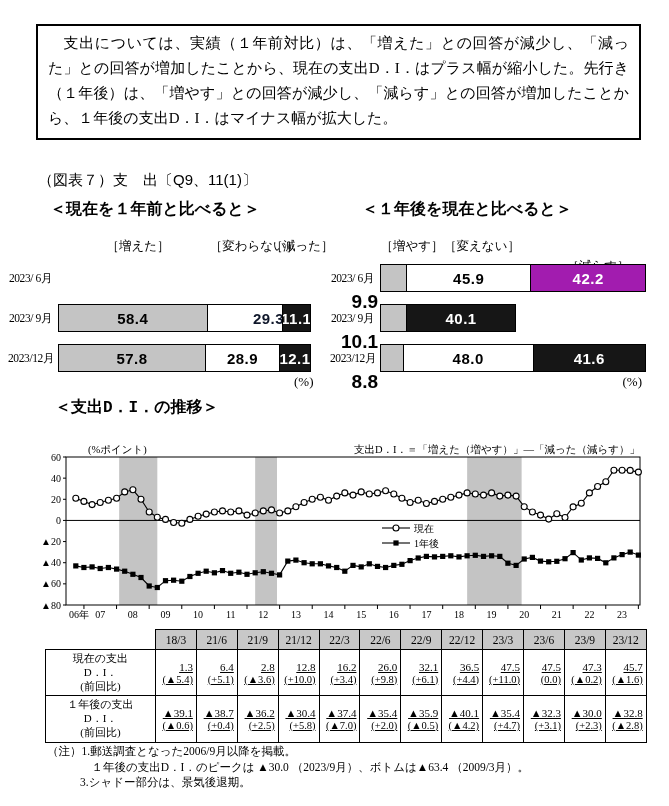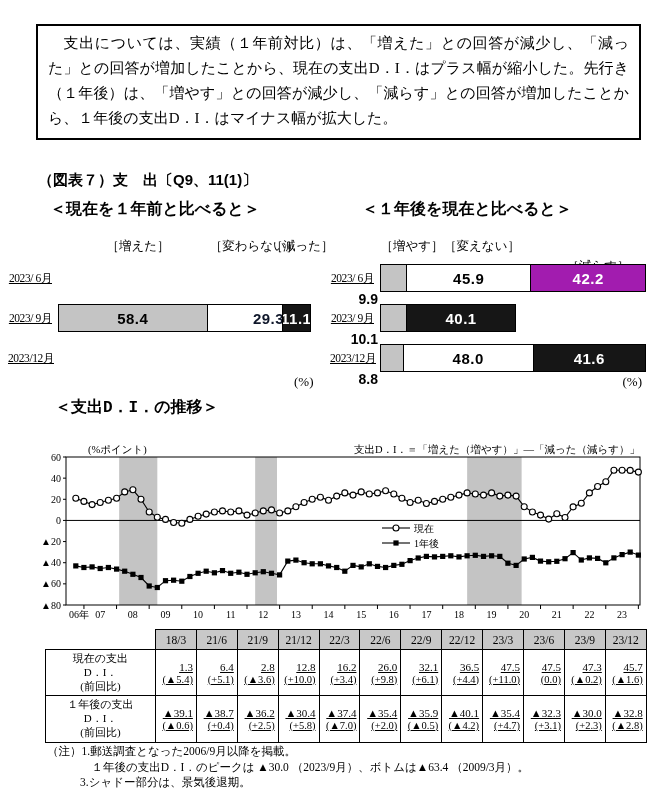--- a/index.html
+++ b/index.html
@@ -5,43 +5,43 @@
   html,body{margin:0;padding:0;background:#fff;}
   .page{position:relative;width:669px;height:806px;background:#fff;color:#000;
         font-family:"Liberation Serif",serif;overflow:hidden;}
 
   
   .intro{position:absolute;left:36px;top:24px;width:581px;border:2px solid #000;
          padding:5px 10px 7px 10px;font-size:15px;line-height:25px;text-align:justify;}
 
   
   .fig-title{position:absolute;left:38px;top:171px;font-family:"Liberation Sans",sans-serif;
-             font-weight:bold;font-size:15px;}
+             font-weight:normal;font-size:15px;}
   .sec-title{position:absolute;top:199px;font-family:"Liberation Sans",sans-serif;
              font-weight:bold;font-size:16px;}
   #left-title{left:50px;} #right-title{left:362px;}
 
   
   .bar-chart{position:absolute;top:236px;height:156px;}
   #left-chart{left:8px;width:303px;}
   #right-chart{left:330px;width:316px;}
   .seg-label{position:absolute;top:2px;transform:translateX(-50%);font-size:12.5px;white-space:nowrap;}
   #left-chart .seg-label-0{left:130px;} #left-chart .seg-label-1{left:246px;} #left-chart .seg-label-2{left:294px;}
   #right-chart .seg-label-0{left:82px;} #right-chart .seg-label-1{left:152px;} #right-chart .seg-label-2{left:268px;margin-top:20px;}
   .bars{position:absolute;top:28px;left:0;right:0;}
   .bar-row{position:relative;display:flex;align-items:center;height:28px;margin-bottom:12px;}
   .row-label{width:50px;font-size:11.5px;text-align:right;padding-right:6px;box-sizing:border-box;
-             letter-spacing:-0.4px;white-space:nowrap;flex:none;text-decoration:underline;}
+             letter-spacing:-0.4px;white-space:nowrap;flex:none;}
   .bar{display:flex;flex:1;height:28px;}
   .seg{display:flex;align-items:center;justify-content:center;height:100%;box-sizing:border-box;
        border:1px solid #000;border-left:none;overflow:hidden;
        font-family:"Liberation Sans",sans-serif;font-weight:bold;font-size:15px;letter-spacing:0.5px;}
   .seg:first-child{border-left:1px solid #000;}
   .below-value{position:absolute;left:0;top:27px;width:50px;text-align:right;padding-right:2px;
-               box-sizing:border-box;font-family:"Liberation Sans",sans-serif;font-weight:bold;font-size:14px;}
+               box-sizing:border-box;font-family:"Liberation Sans",sans-serif;font-weight:bold;font-size:19px;}
   .pct{position:absolute;top:138px;font-size:13px;}
   #left-chart .pct{left:286px;} #right-chart .pct{right:4px;}
 
   
   .di-title{position:absolute;left:55px;top:397px;font-family:Liberation Mono, monospace;
             font-weight:bold;font-size:16px;}
   .di-wrap{position:absolute;left:30px;top:442px;width:620px;height:180px;}
   svg text{font-family:"Liberation Serif",serif;}
   svg .ax{font-size:10px;} svg .hd{font-size:10.5px;}
 
@@ -85,20 +85,25 @@
         <div class="bar-row">
           <span class="row-label">2023/ 9月</span>
           <div class="bar">
             <div class="seg" style="width: 59.1093%; background: rgb(196, 196, 196); color: rgb(0, 0, 0);">58.4</div>
             <div class="seg" style="width: 29.6559%; background: rgb(255, 255, 255); color: #0f172a; padding-left: 48px;">29.3</div>
             <div class="seg" style="width: 11.2348%; background: rgb(22, 22, 22); color: rgb(255, 255, 255);">11.1</div>
           </div>
         </div>
         <div class="bar-row">
           <span class="row-label">2023/12月</span>
+          <div class="bar">
+            <div class="seg" style="width: 58.502%; background: rgb(196, 196, 196); color: rgb(0, 0, 0);">57.8</div>
+            <div class="seg" style="width: 29.251%; background: rgb(255, 255, 255); color: rgb(0, 0, 0);">28.9</div>
+            <div class="seg" style="width: 12.247%; background: rgb(22, 22, 22); color: rgb(255, 255, 255);">12.1</div>
+          </div>
         </div>
       </div>
       <span class="pct">(%)</span>
     </div>
   <div class="bar-chart" id="right-chart">
       <span class="seg-label seg-label-0">［増やす］</span>
       <span class="seg-label seg-label-1">［変えない］</span>
       <span class="seg-label seg-label-2">［減らす］</span>
       <div class="bars">
         <div class="bar-row">

